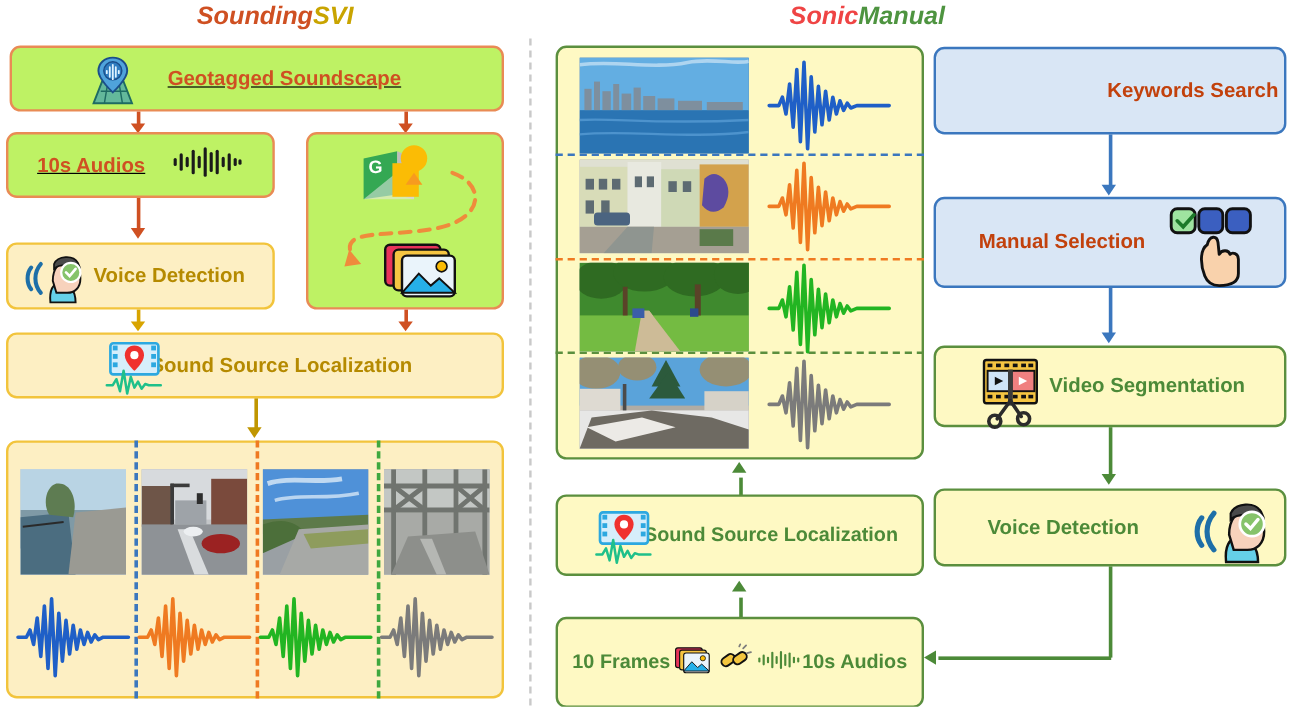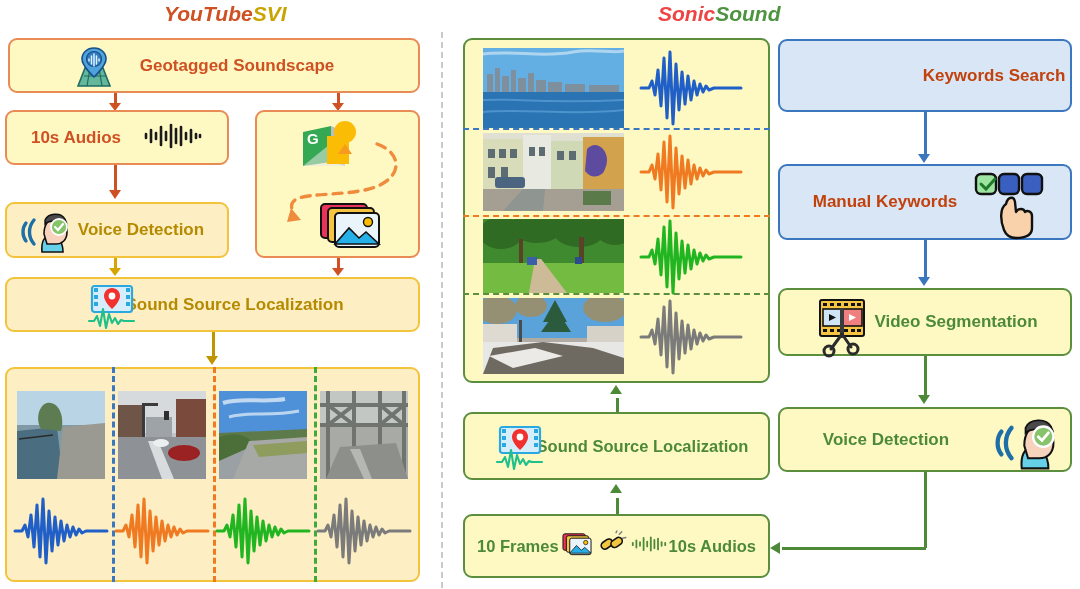--- a/index.html
+++ b/index.html
@@ -18,21 +18,21 @@
   .t-d{color:#4E9440;}
 
   
   .divider{position:absolute;border-left:2px dashed #c9c9c9;}
 
   
   .box{position:absolute;box-sizing:border-box;border-radius:9px;display:flex;
        align-items:center;justify-content:center;}
   .box .lbl{font-weight:bold;white-space:nowrap;}
 
-  .bx-peach{background:#fef9c3;border:2px solid #E98B55;}
+  .bx-peach{background:#bef264;border:2px solid #E98B55;text-decoration:underline;}
   .bx-peach .lbl{color:#CF5022;}
   .bx-yellow{background:#FDEFC3;border:2px solid #F2C43C;}
   .bx-yellow .lbl{color:#B58A00;}
   .bx-blue{background:#D9E6F5;border:2px solid #3B77BE;}
   .bx-blue .lbl{color:#c2410c;padding-left:12px;}
   .bx-green{background:#fef9c3;border:2px solid #5B8F3E;}
   .bx-green .lbl{color:#4C8A38;}
 
   
   .ln{position:absolute;}
@@ -55,24 +55,24 @@
   .rowsep{position:absolute;border-top:2px dashed;}
 
   svg{overflow:visible;}
 </style>
 </head>
 <body>
 
 <div id="root">
 
   <div class="title" style="left:164px;top:2px;">
-    <span class="t-a">YouTube</span><span class="t-b">SVI</span>
+    <span class="t-a">Sounding</span><span class="t-b">SVI</span>
   </div>
   <div class="title" style="left:658px;top:2px;">
-    <span class="t-c">Sonic</span><span class="t-d">Sound</span>
+    <span class="t-c">Sonic</span><span class="t-d">Manual</span>
   </div>
 
   <div class="divider" style="left:441px;top:32px;height:556px;"></div>
 
   <div class="box bx-peach" style="left:8px;top:38px;width:412px;height:55px;">
     <span style="position:absolute;left:62px;top:6px;">
       <svg width="44" height="44" viewBox="0 0 44 44">
         <path d="M6 40 L13 22 L31 22 L38 40 Z" fill="#63B89B" stroke="#1E6B63" stroke-width="1.6"></path>
         <path d="M12 30 L34 30 M18 22 L15 40 M27 22 L30 40" stroke="#1E6B63" stroke-width="1.2" fill="none"></path>
         <path d="M22 2 C15 2 10 7 10 13 C10 20 22 31 22 31 C22 31 34 20 34 13 C34 7 29 2 22 2 Z" fill="#4FA3DB" stroke="#1B4E8A" stroke-width="1.6"></path>
@@ -404,21 +404,21 @@
         <circle cx="25" cy="13" r="3.4" fill="#fff"></circle>
         <path d="M2 38 L7 38 L10 33 L13 43 L16 26 L19 45 L22 31 L25 40 L28 35 L31 41 L34 37 L37 38 L47 38" fill="none" stroke="#1FC08A" stroke-width="2.1" stroke-linecap="round" stroke-linejoin="round"></path>
       </svg>
     </span>
     <span class="lbl" style="font-size:16.5px;margin-left:52px;">Sound Source Localization</span>
   </div>
 
   <div class="ln vline" style="left:616px;top:498px;height:18px;border-color:#4C8A38;"></div>
   <div class="arw arw-u" style="left:610px;top:484px;border-bottom:9px solid #4C8A38;"></div>
 
-  <div class="box bx-green" style="left:463px;top:514px;width:307px;height:64px;">
+  <div class="box bx-green" style="left:463px;top:514px;width:307px;height:76px;">
     <span class="lbl" style="font-size:16.5px;">10 Frames</span>
     <span style="margin:0 3px;">
       <svg width="30" height="26" viewBox="0 0 62 50">
         <rect x="2" y="4" width="46" height="34" rx="4" fill="#E8345A" stroke="#111" stroke-width="2"></rect>
         <rect x="9" y="8" width="46" height="34" rx="4" fill="#F5C542" stroke="#111" stroke-width="2"></rect>
         <rect x="16" y="13" width="44" height="34" rx="4" fill="#EAF4FB" stroke="#111" stroke-width="2"></rect>
         <circle cx="49" cy="22" r="4.5" fill="#FBBC05" stroke="#111" stroke-width="1.4"></circle>
         <path d="M16 44 L30 28 L40 38 L47 32 L60 44 Z" fill="#26B0E8" stroke="#111" stroke-width="1.6"></path>
       </svg>
     </span>
@@ -453,21 +453,21 @@
   </div>
 
   <div class="box bx-blue" style="left:778px;top:39px;width:294px;height:73px;">
     <span class="lbl" style="font-size:17px;margin-left:126px;">Keywords Search</span>
   </div>
 
   <div class="ln vline" style="left:924px;top:112px;height:44px;border-color:#3B77BE;"></div>
   <div class="arw arw-d" style="left:918px;top:154px;border-top:9px solid #3B77BE;"></div>
 
   <div class="box bx-blue" style="left:778px;top:164px;width:294px;height:76px;">
-    <span class="lbl" style="font-size:17px;margin-right:92px;">Manual Keywords</span>
+    <span class="lbl" style="font-size:17px;margin-right:92px;">Manual Selection</span>
     <span style="position:absolute;right:26px;top:4px;">
       <svg width="70" height="70" viewBox="0 0 70 70">
         <rect x="2" y="4" width="20" height="20" rx="5" fill="#9FE3A0" stroke="#111" stroke-width="2.4"></rect>
         <path d="M7 14 l5 5 l9 -10" stroke="#1D7A2A" stroke-width="3" fill="none" stroke-linecap="round"></path>
         <rect x="25" y="4" width="20" height="20" rx="5" fill="#3B5FC0" stroke="#111" stroke-width="2.4"></rect>
         <rect x="48" y="4" width="20" height="20" rx="5" fill="#3B5FC0" stroke="#111" stroke-width="2.4"></rect>
         <path d="M30 60 C26 50 26 38 32 34 C34 26 40 26 41 32 L42 42 C44 38 50 38 51 42 C53 40 58 41 58 46 L58 58 C58 66 50 68 42 68 C36 68 32 65 30 60 Z" fill="#F9D2AC" stroke="#111" stroke-width="2.4" stroke-linejoin="round"></path>
       </svg>
     </span>
   </div>

